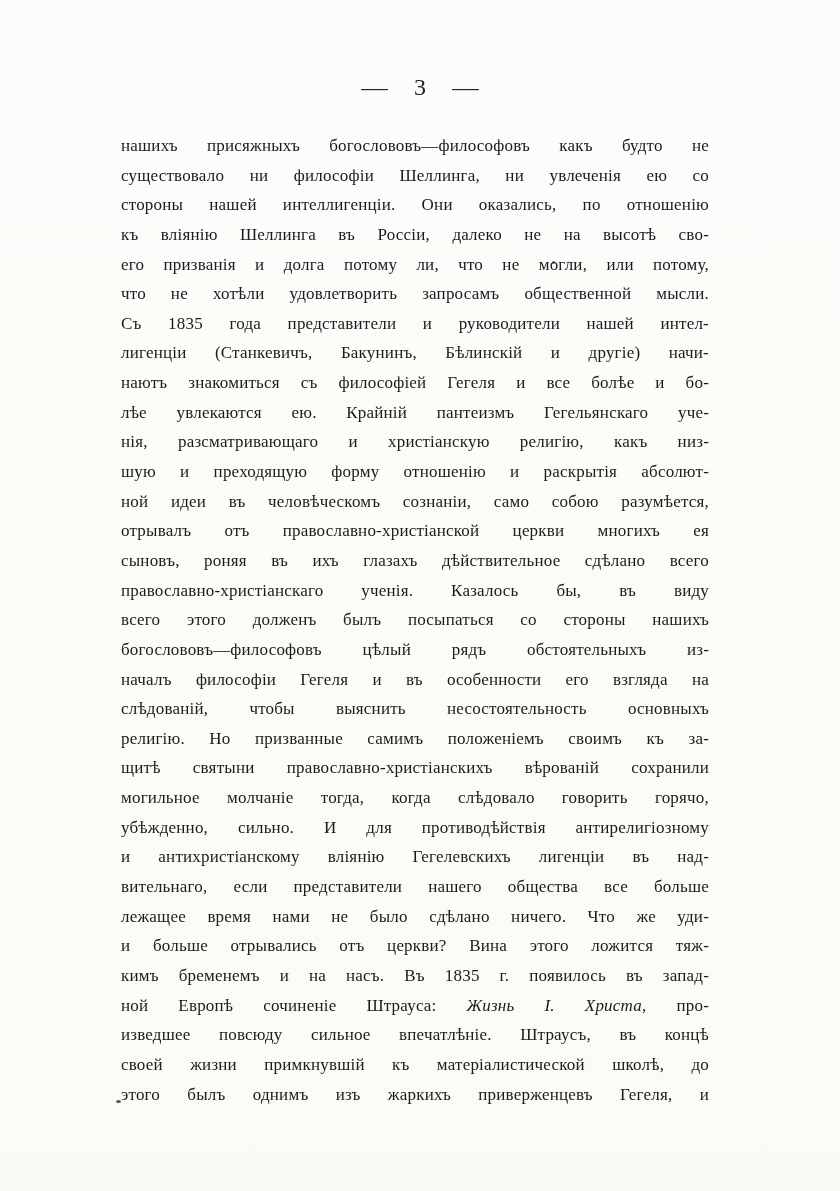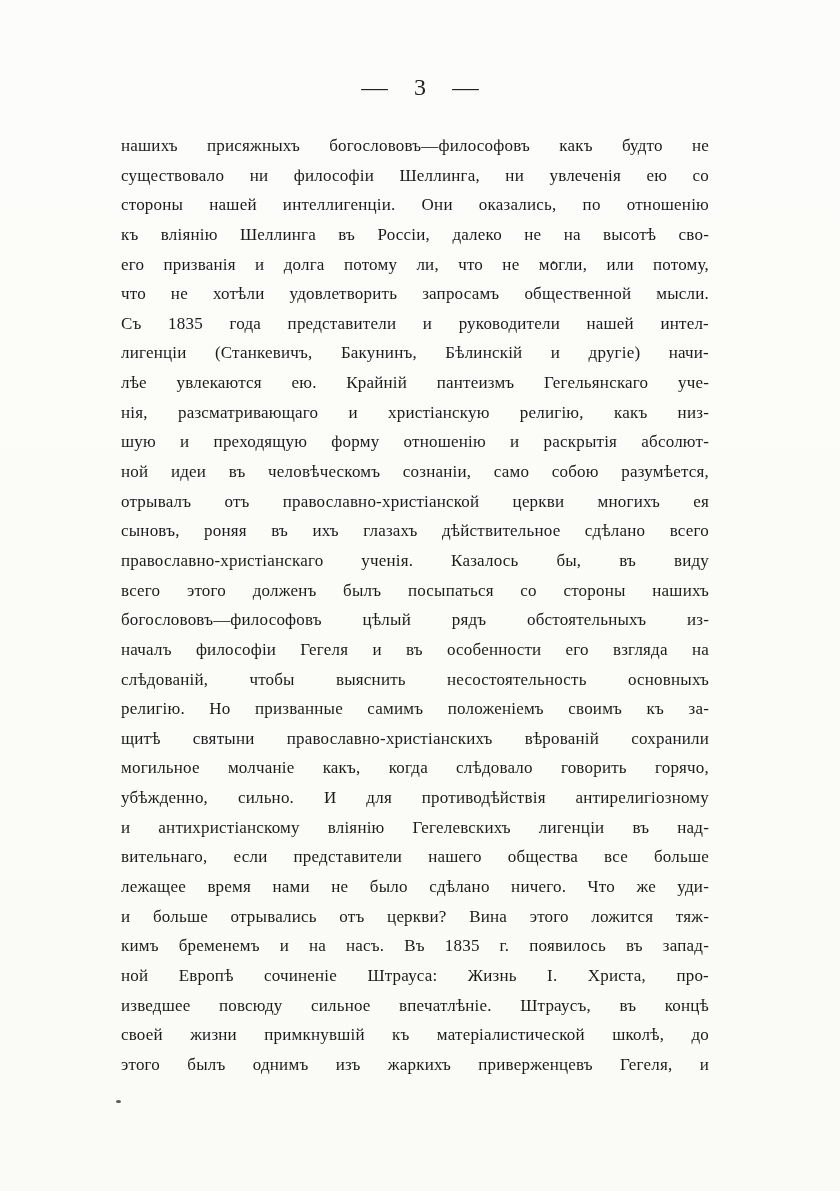--- a/index.html
+++ b/index.html
@@ -50,20 +50,21 @@
     color: #1b1b1b;
   }
   .ln {
     height: 29.65px;
     text-align: justify;
     text-align-last: justify;
     white-space: normal;
     overflow: visible;
   }
   .italic {
+    font-style: italic;
   }
   .speck {
     position: absolute;
     background: #3a3a3a;
     border-radius: 50%;
     opacity: 0.85;
   }
   .s1 { left: 552px; top: 261px; width: 3px; height: 3px; }
   .s2 { left: 116px; top: 1100px; width: 5px; height: 3px; }
 </style>
@@ -80,34 +81,35 @@
 
   <div class="text-block">
     <div class="ln">нашихъ присяжныхъ богослововъ—философовъ какъ будто не</div>
     <div class="ln">существовало ни философіи Шеллинга, ни увлеченія ею со</div>
     <div class="ln">стороны нашей интеллигенціи. Они оказались, по отношенію</div>
     <div class="ln">къ вліянію Шеллинга въ Россіи, далеко не на высотѣ сво-</div>
     <div class="ln">его призванія и долга потому ли, что не могли, или потому,</div>
     <div class="ln">что не хотѣли удовлетворить запросамъ общественной мысли.</div>
     <div class="ln">Съ 1835 года представители и руководители нашей интел-</div>
     <div class="ln">лигенціи (Станкевичъ, Бакунинъ, Бѣлинскій и другіе) начи-</div>
+    <div class="ln">наютъ знакомиться съ философіей Гегеля и все болѣе и бо-</div>
     <div class="ln">лѣе увлекаются ею. Крайній пантеизмъ Гегельянскаго уче-</div>
     <div class="ln">нія, разсматривающаго и христіанскую религію, какъ низ-</div>
     <div class="ln">шую и преходящую форму отношенію и раскрытія абсолют-</div>
     <div class="ln">ной идеи въ человѣческомъ сознаніи, само собою разумѣется,</div>
     <div class="ln">отрывалъ отъ православно-христіанской церкви многихъ ея</div>
     <div class="ln">сыновъ, роняя въ ихъ глазахъ дѣйствительное сдѣлано всего</div>
     <div class="ln">православно-христіанскаго ученія. Казалось бы, въ виду</div>
     <div class="ln">всего этого долженъ былъ посыпаться со стороны нашихъ</div>
     <div class="ln">богослововъ—философовъ цѣлый рядъ обстоятельныхъ из-</div>
     <div class="ln">началъ философіи Гегеля и въ особенности его взгляда на</div>
     <div class="ln">слѣдованій, чтобы выяснить несостоятельность основныхъ</div>
     <div class="ln">религію. Но призванные самимъ положеніемъ своимъ къ за-</div>
     <div class="ln">щитѣ святыни православно-христіанскихъ вѣрованій сохранили</div>
-    <div class="ln">могильное молчаніе какъ, когда слѣдовало говорить горячо,</div>
+    <div class="ln">могильное молчаніе тогда, когда слѣдовало говорить горячо,</div>
     <div class="ln">убѣжденно, сильно. И для противодѣйствія антирелигіозному</div>
     <div class="ln">и антихристіанскому вліянію Гегелевскихъ лигенціи въ над-</div>
     <div class="ln">вительнаго, если представители нашего общества все больше</div>
     <div class="ln">лежащее время нами не было сдѣлано ничего. Что же уди-</div>
     <div class="ln">и больше отрывались отъ церкви? Вина этого ложится тяж-</div>
     <div class="ln">кимъ бременемъ и на насъ. Въ 1835 г. появилось въ запад-</div>
     <div class="ln"><span>ной Европѣ сочиненіе Штрауса: </span><span class="italic">Жизнь І. Христа</span><span>, про-</span></div>
     <div class="ln">изведшее повсюду сильное впечатлѣніе. Штраусъ, въ концѣ</div>
     <div class="ln">своей жизни примкнувшій къ матеріалистической школѣ, до</div>
     <div class="ln">этого былъ однимъ изъ жаркихъ приверженцевъ Гегеля, и</div>

